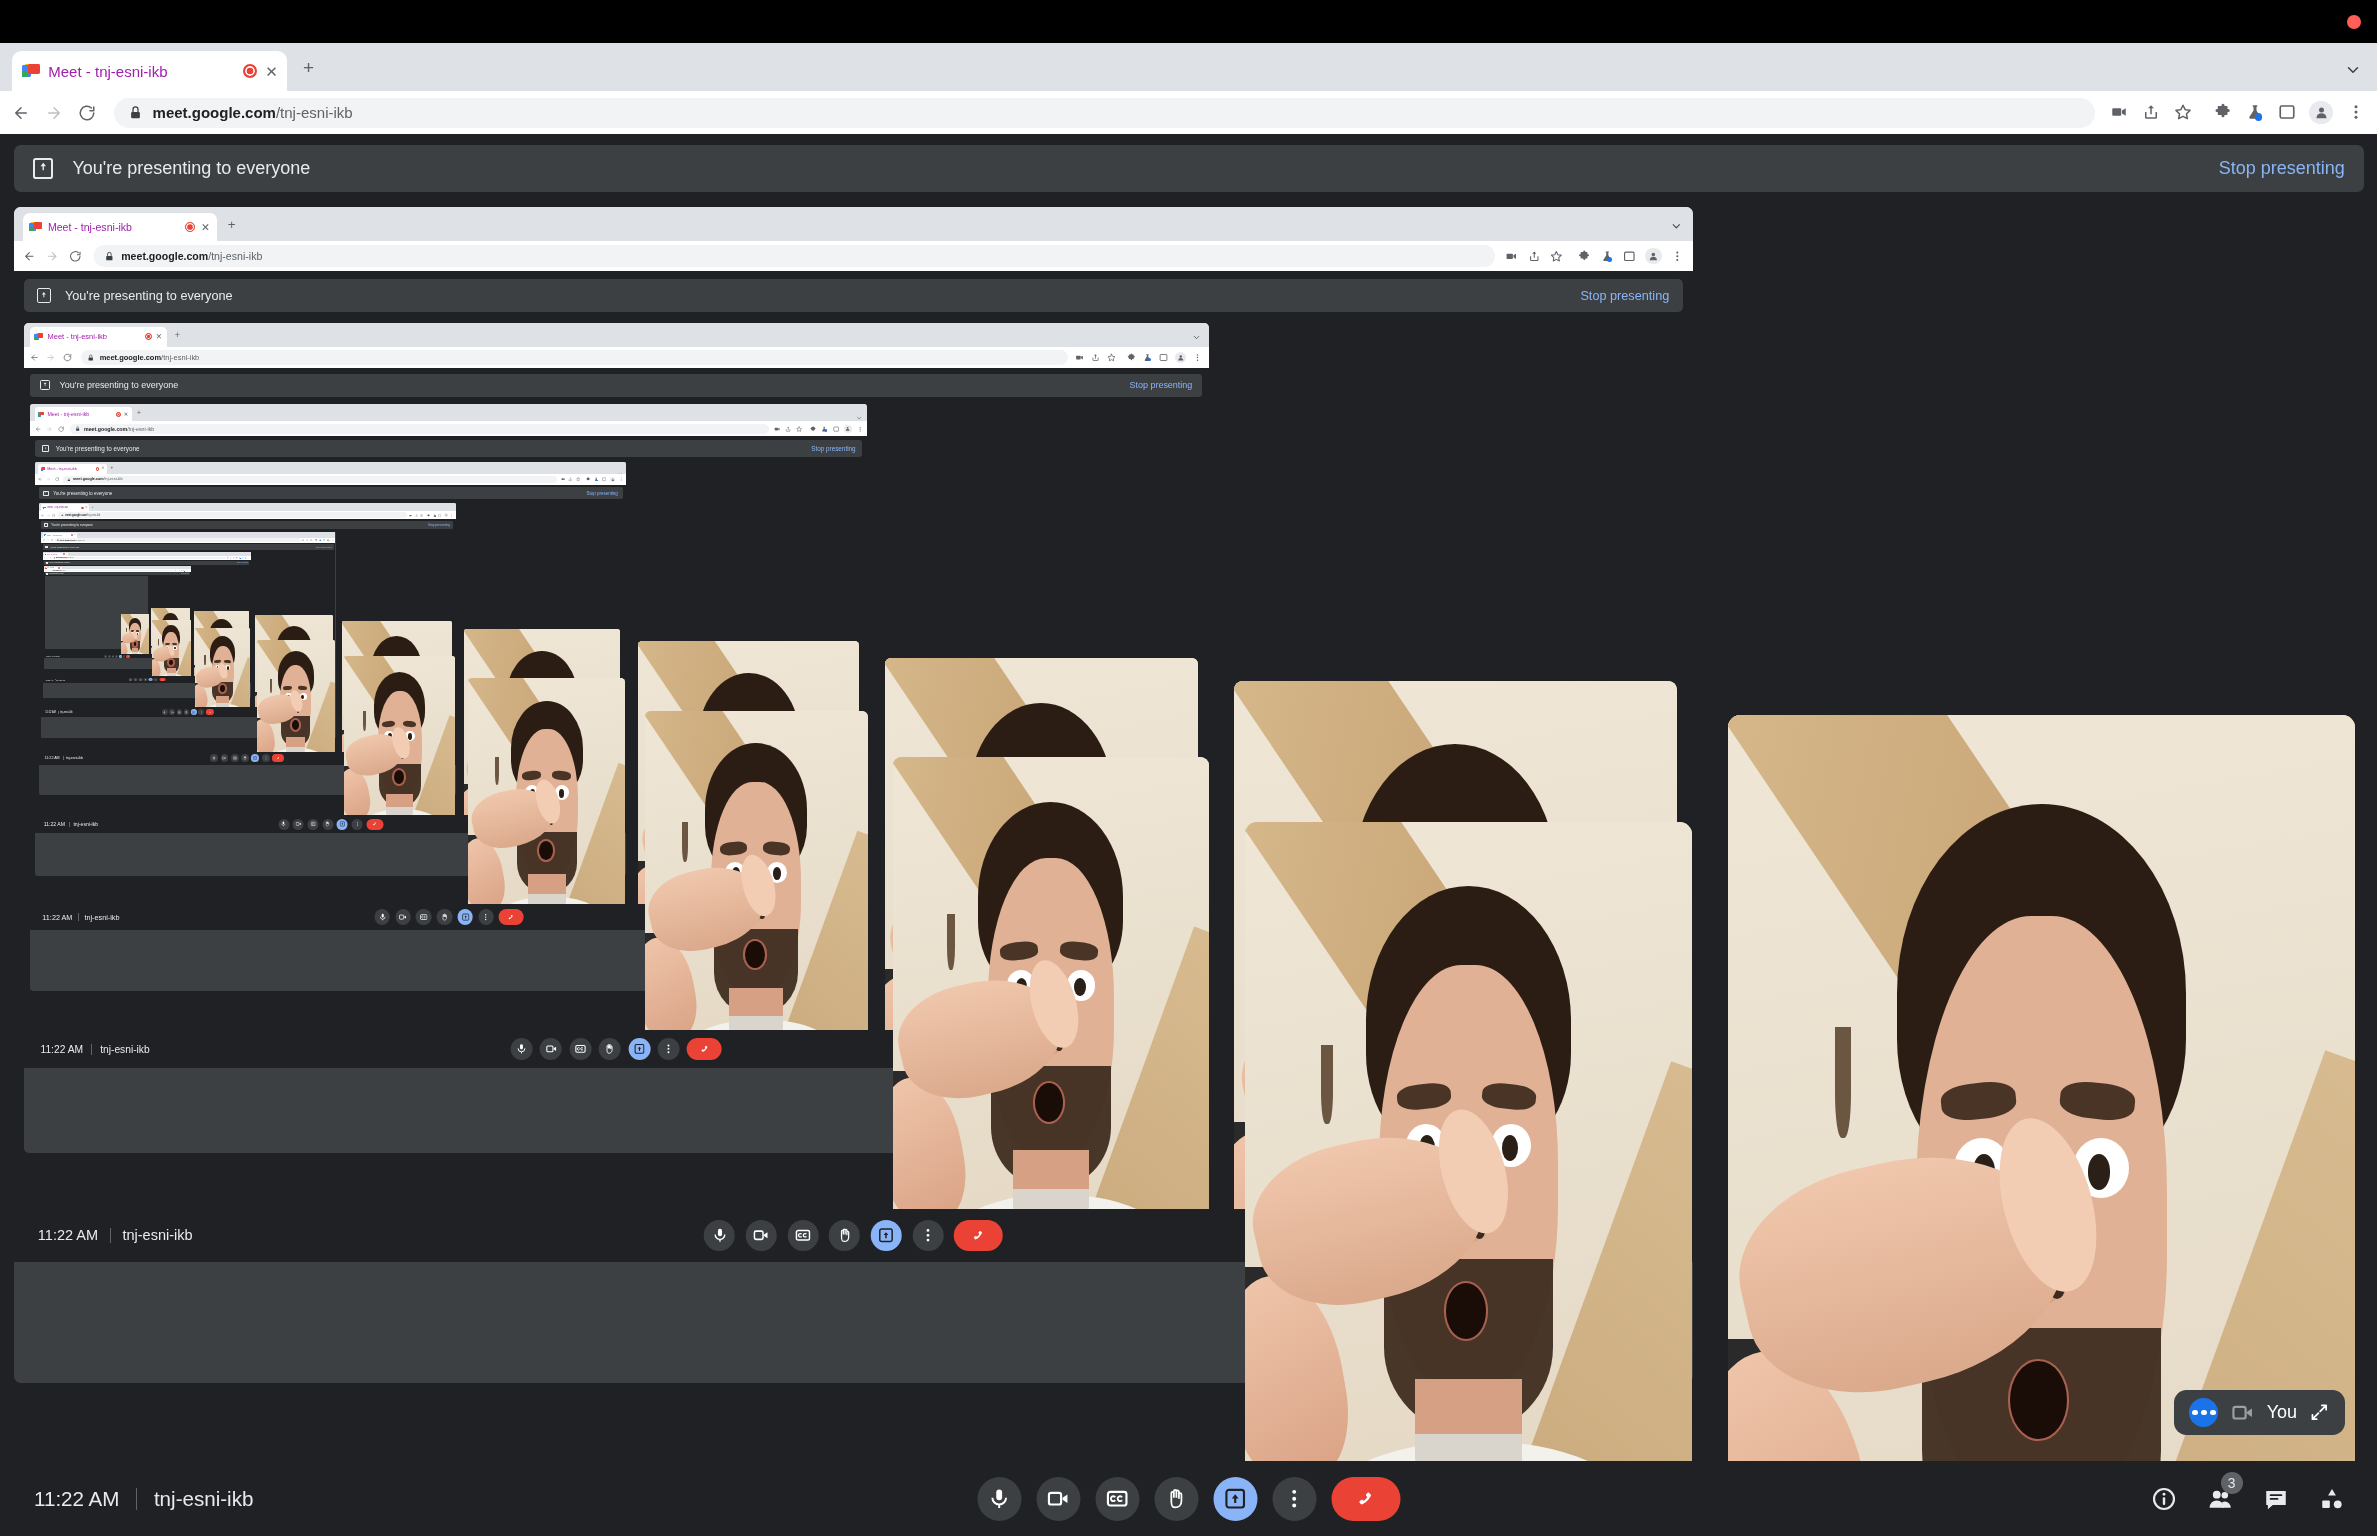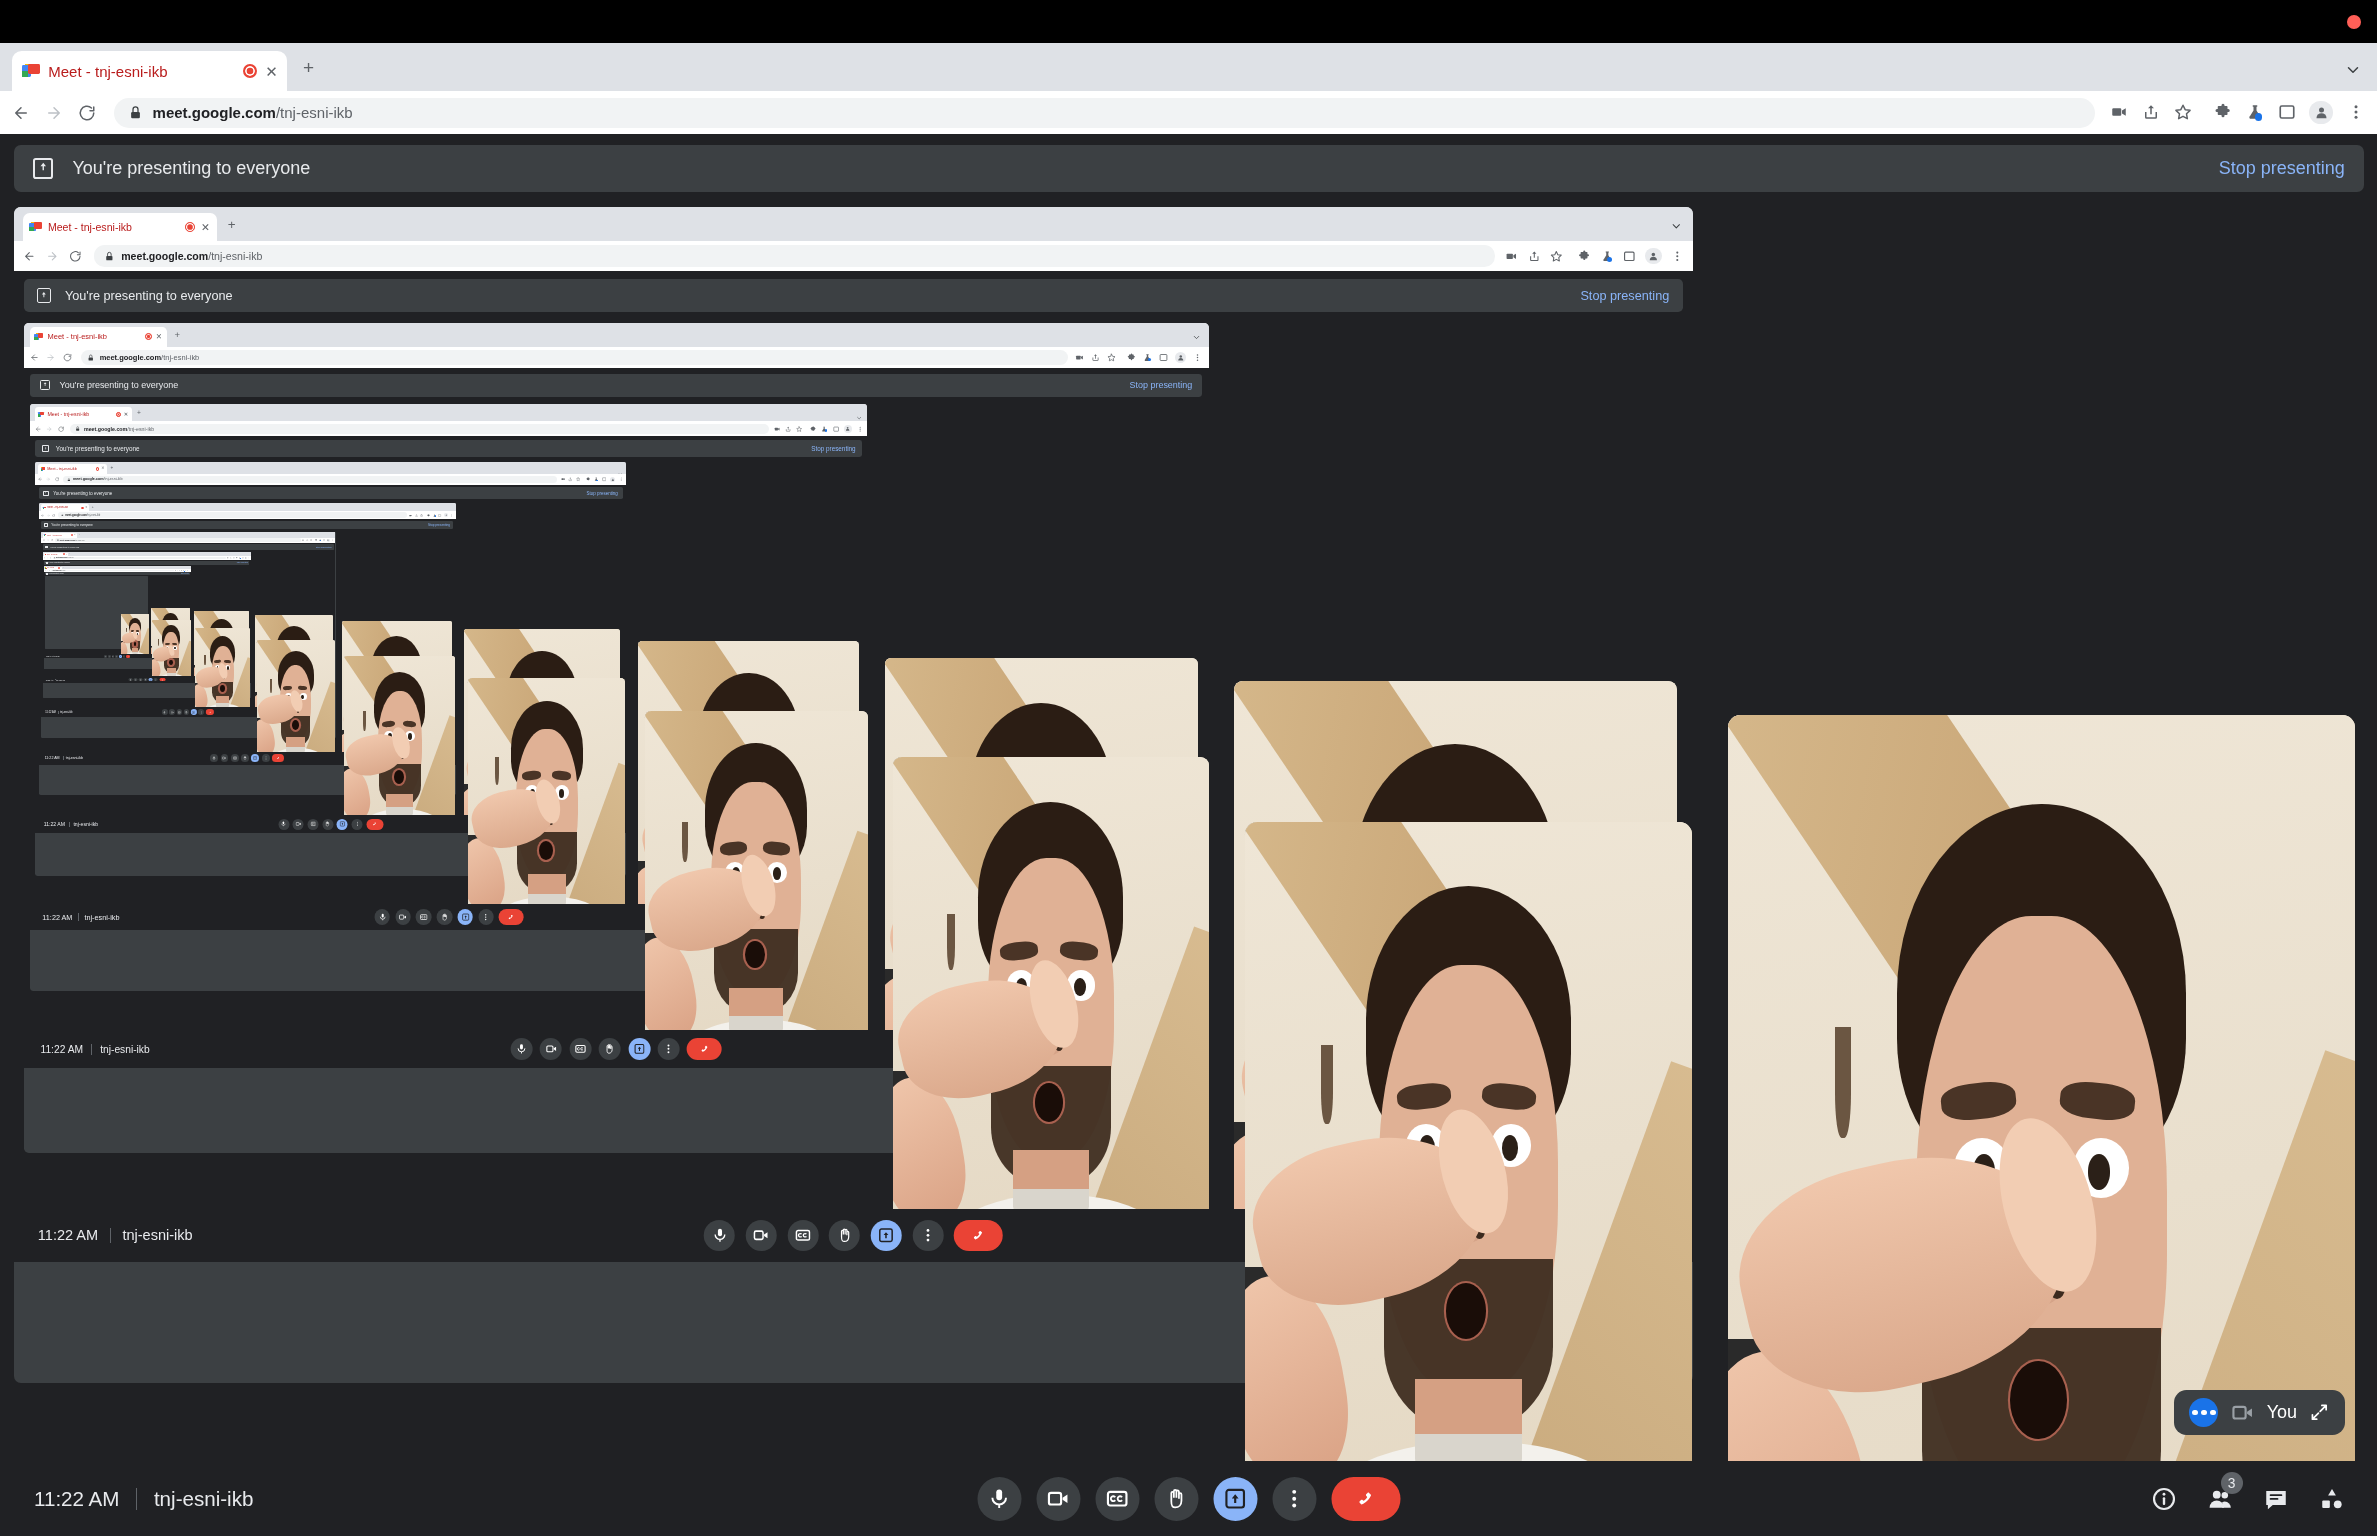--- a/index.html
+++ b/index.html
@@ -51,21 +51,21 @@
     position:absolute; left:calc(6.2px*var(--s)); top:calc(2.1px*var(--s));
     width:calc(11.7px*var(--s)); height:calc(9.6px*var(--s));
     background:#ea4335; border-radius:calc(1.4px*var(--s));
   }
   .chrome .favicon .fv-yellow {
     position:absolute; left:calc(2.8px*var(--s)); top:calc(1.4px*var(--s));
     width:calc(6.2px*var(--s)); height:calc(6.2px*var(--s));
     background:#fbbc04;
   }
   .chrome .tab-title {
-    font-size:calc(15px * var(--s)); color:#b91c1c;
+    font-size:calc(15px * var(--s)); color:#a21caf;
     white-space:nowrap; overflow:hidden; flex:1 1 auto;
   }
   .chrome .rec-dot {
     width:calc(13.8px*var(--s)); height:calc(13.8px*var(--s));
     border-radius:50%; border:calc(2.1px*var(--s)) solid #ea4335;
     background:#ea4335; flex:0 0 auto;
     box-shadow: inset 0 0 0 calc(1.7px*var(--s)) #fff;
   }
   .chrome .tab-close {
     font-size:calc(15px*var(--s)); color:#5f6368; line-height:1;

